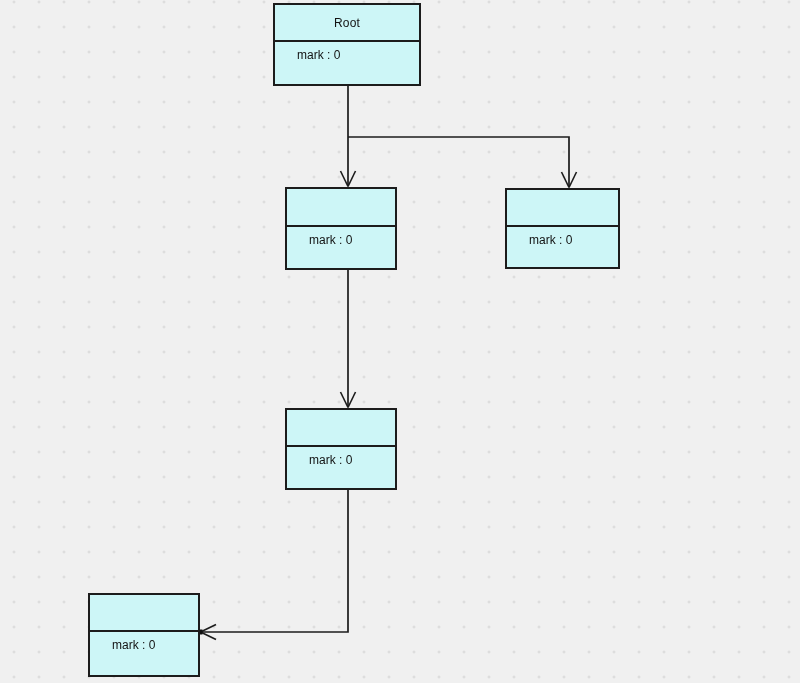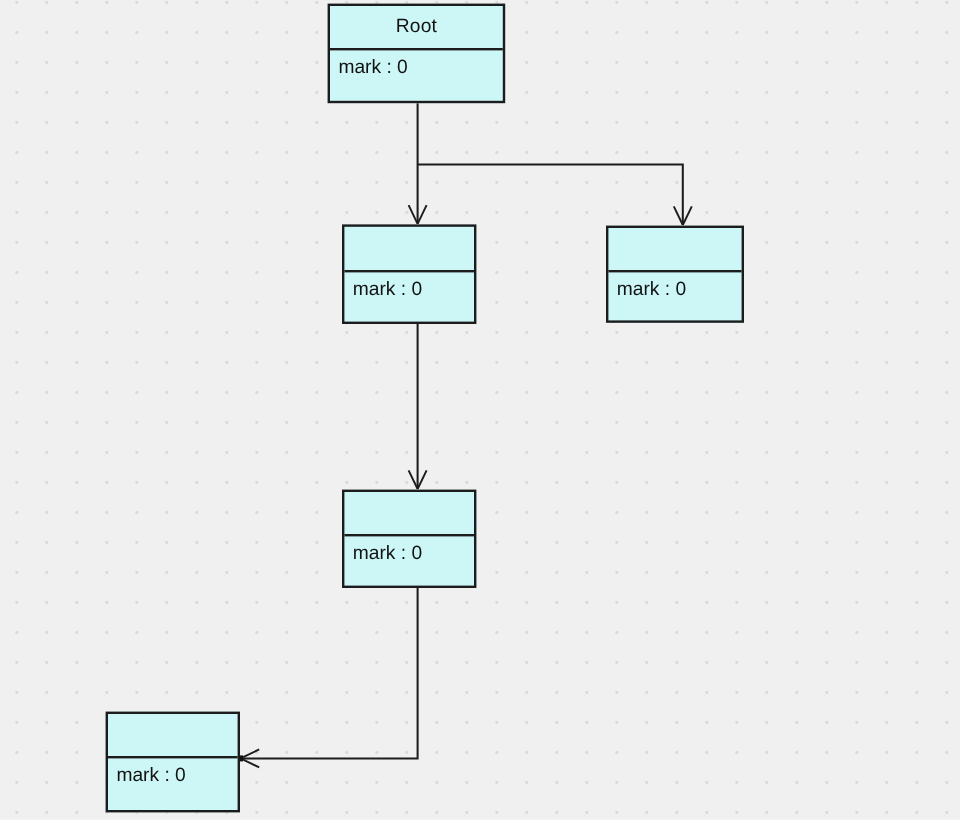--- a/index.html
+++ b/index.html
@@ -25,33 +25,33 @@
     height: 683px;
   }
   .node {
     position: absolute;
     box-sizing: border-box;
     background: #cdf6f7;
     border: 2px solid #1c1c1c;
     display: flex;
     flex-direction: column;
     color: #121212;
-    font-size: 16px;
+    font-size: 12px;
   }
   .node .title {
     box-sizing: border-box;
     border-bottom: 2px solid #1c1c1c;
     display: flex;
     align-items: center;
     justify-content: center;
     letter-spacing: 0.2px;
   }
   .node .attr {
     flex: 1;
-    padding: 6px 4px 0 7px;
+    padding: 6px 4px 0 22px;
     text-align: left;
     white-space: nowrap;
   }
   .edge-line {
     fill: none;
     stroke: #1c1c1c;
     stroke-width: 1.7;
   }
   .arrow-line {
     fill: none;

